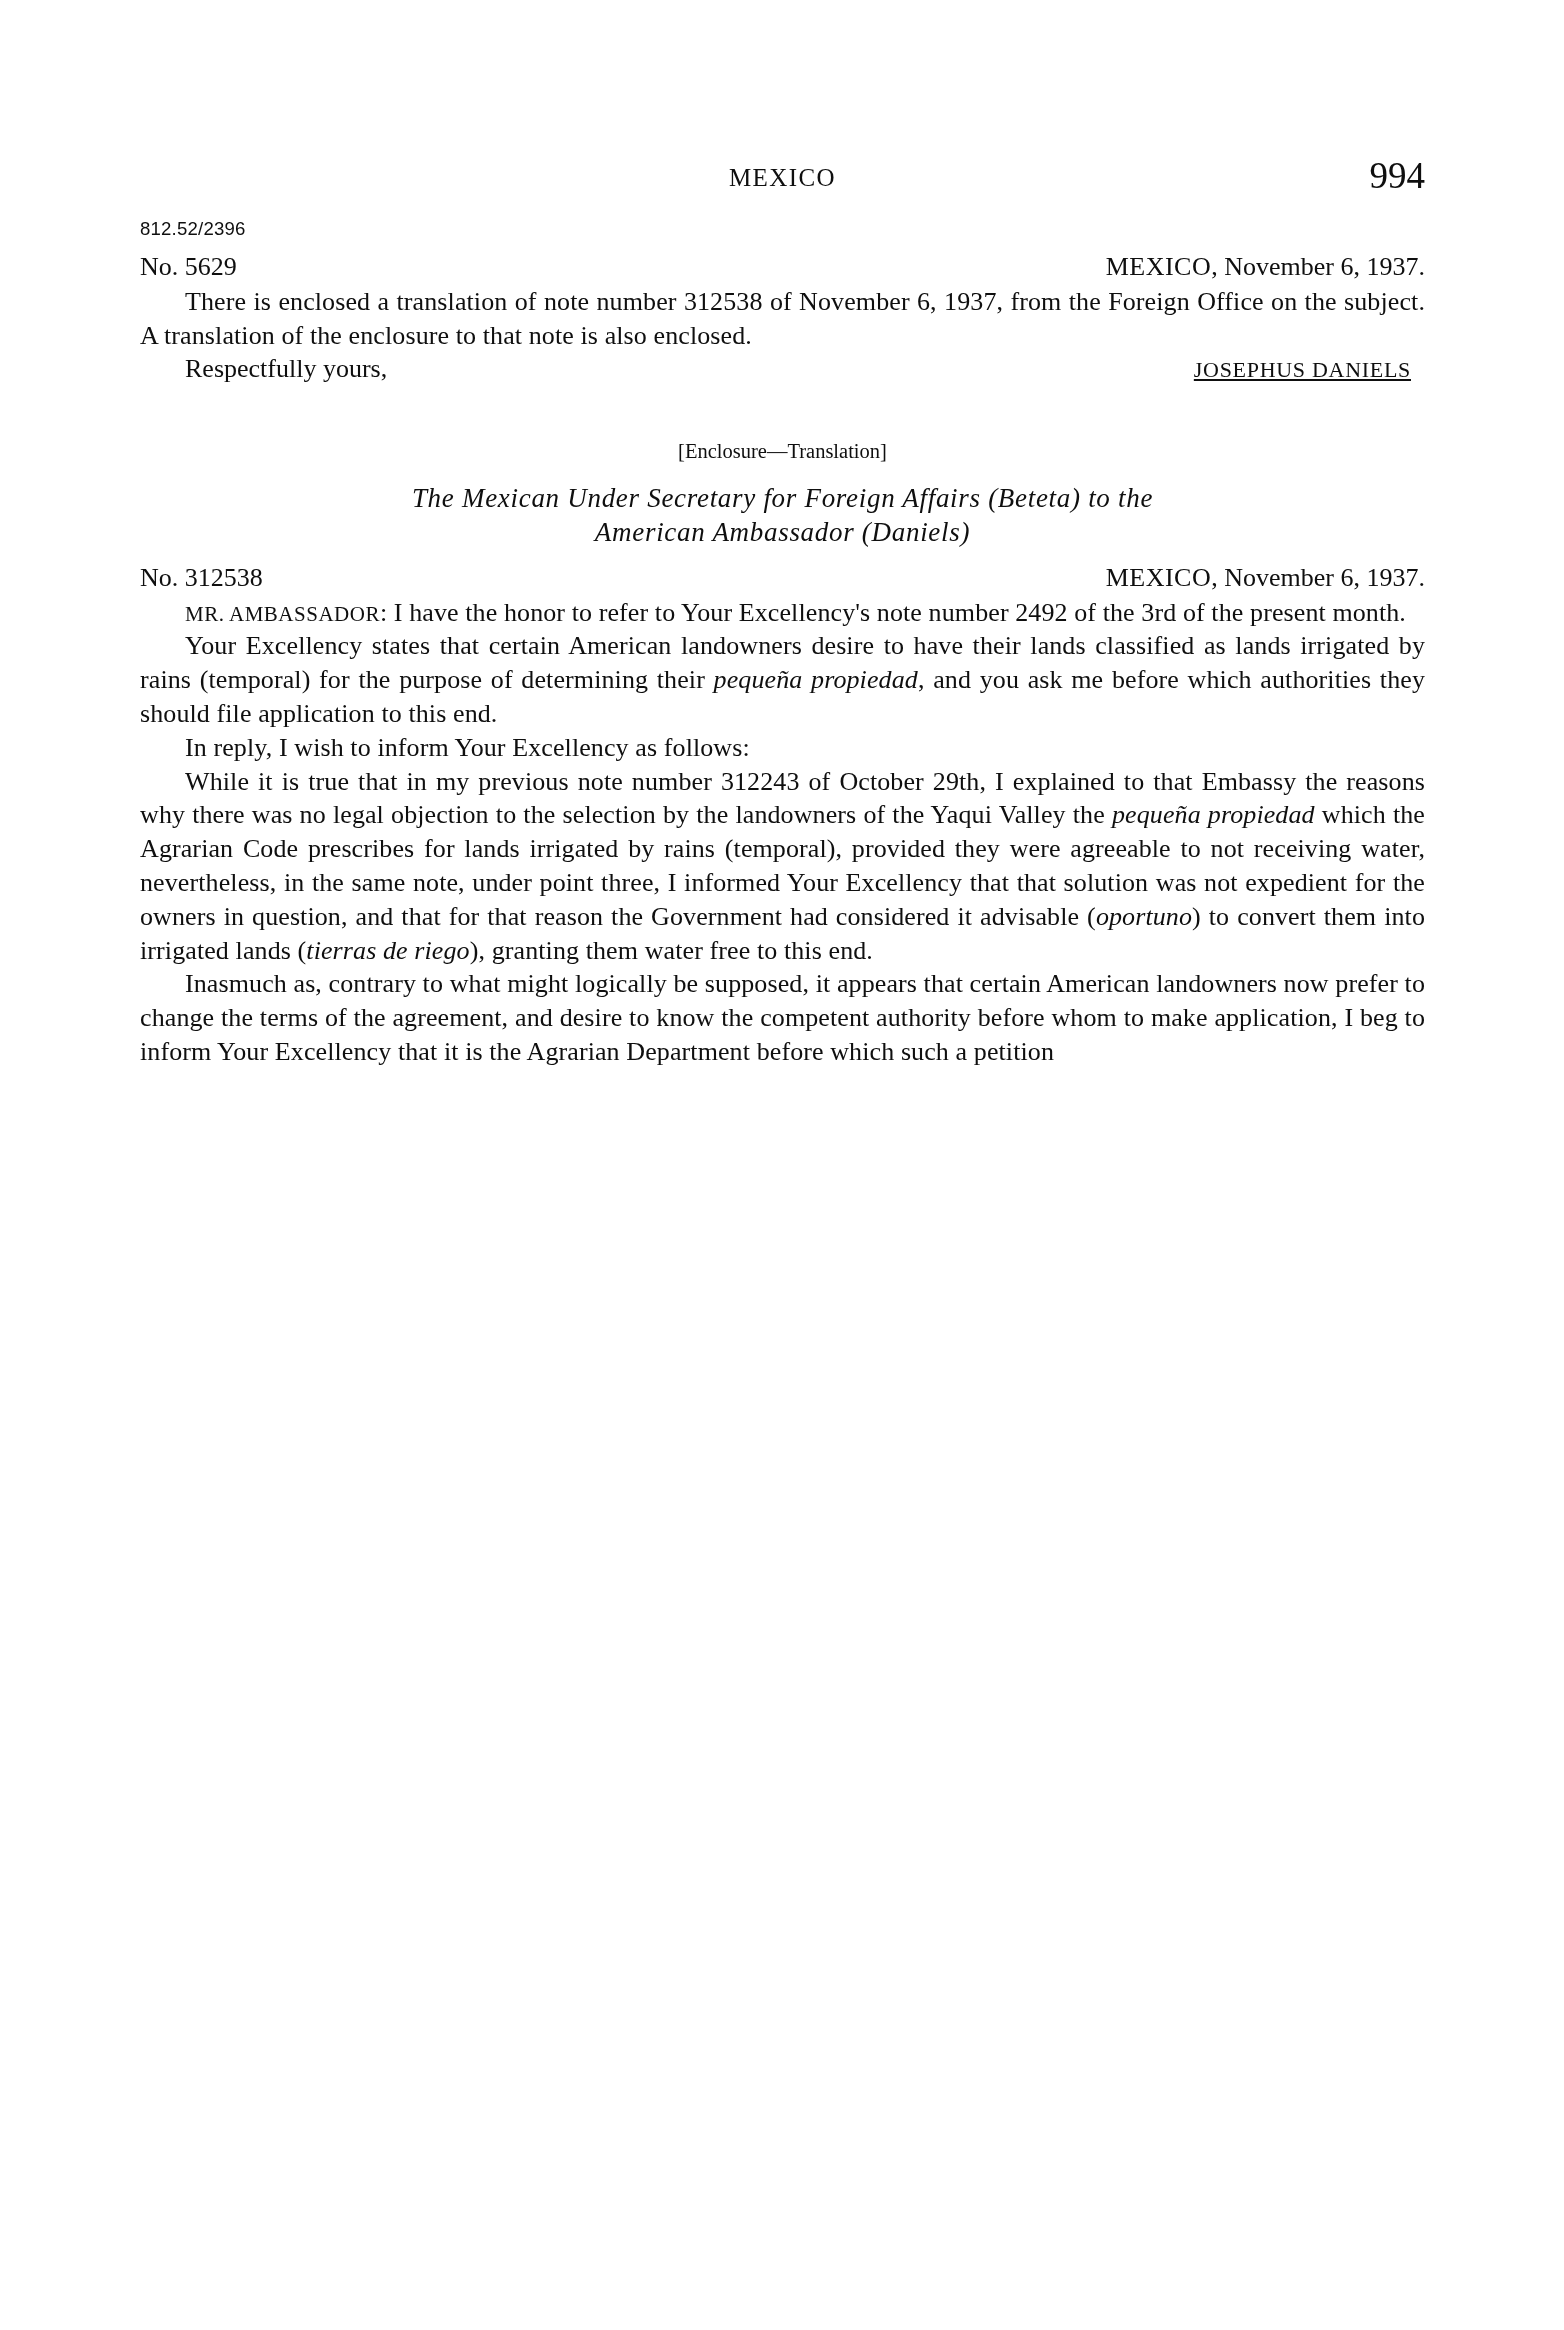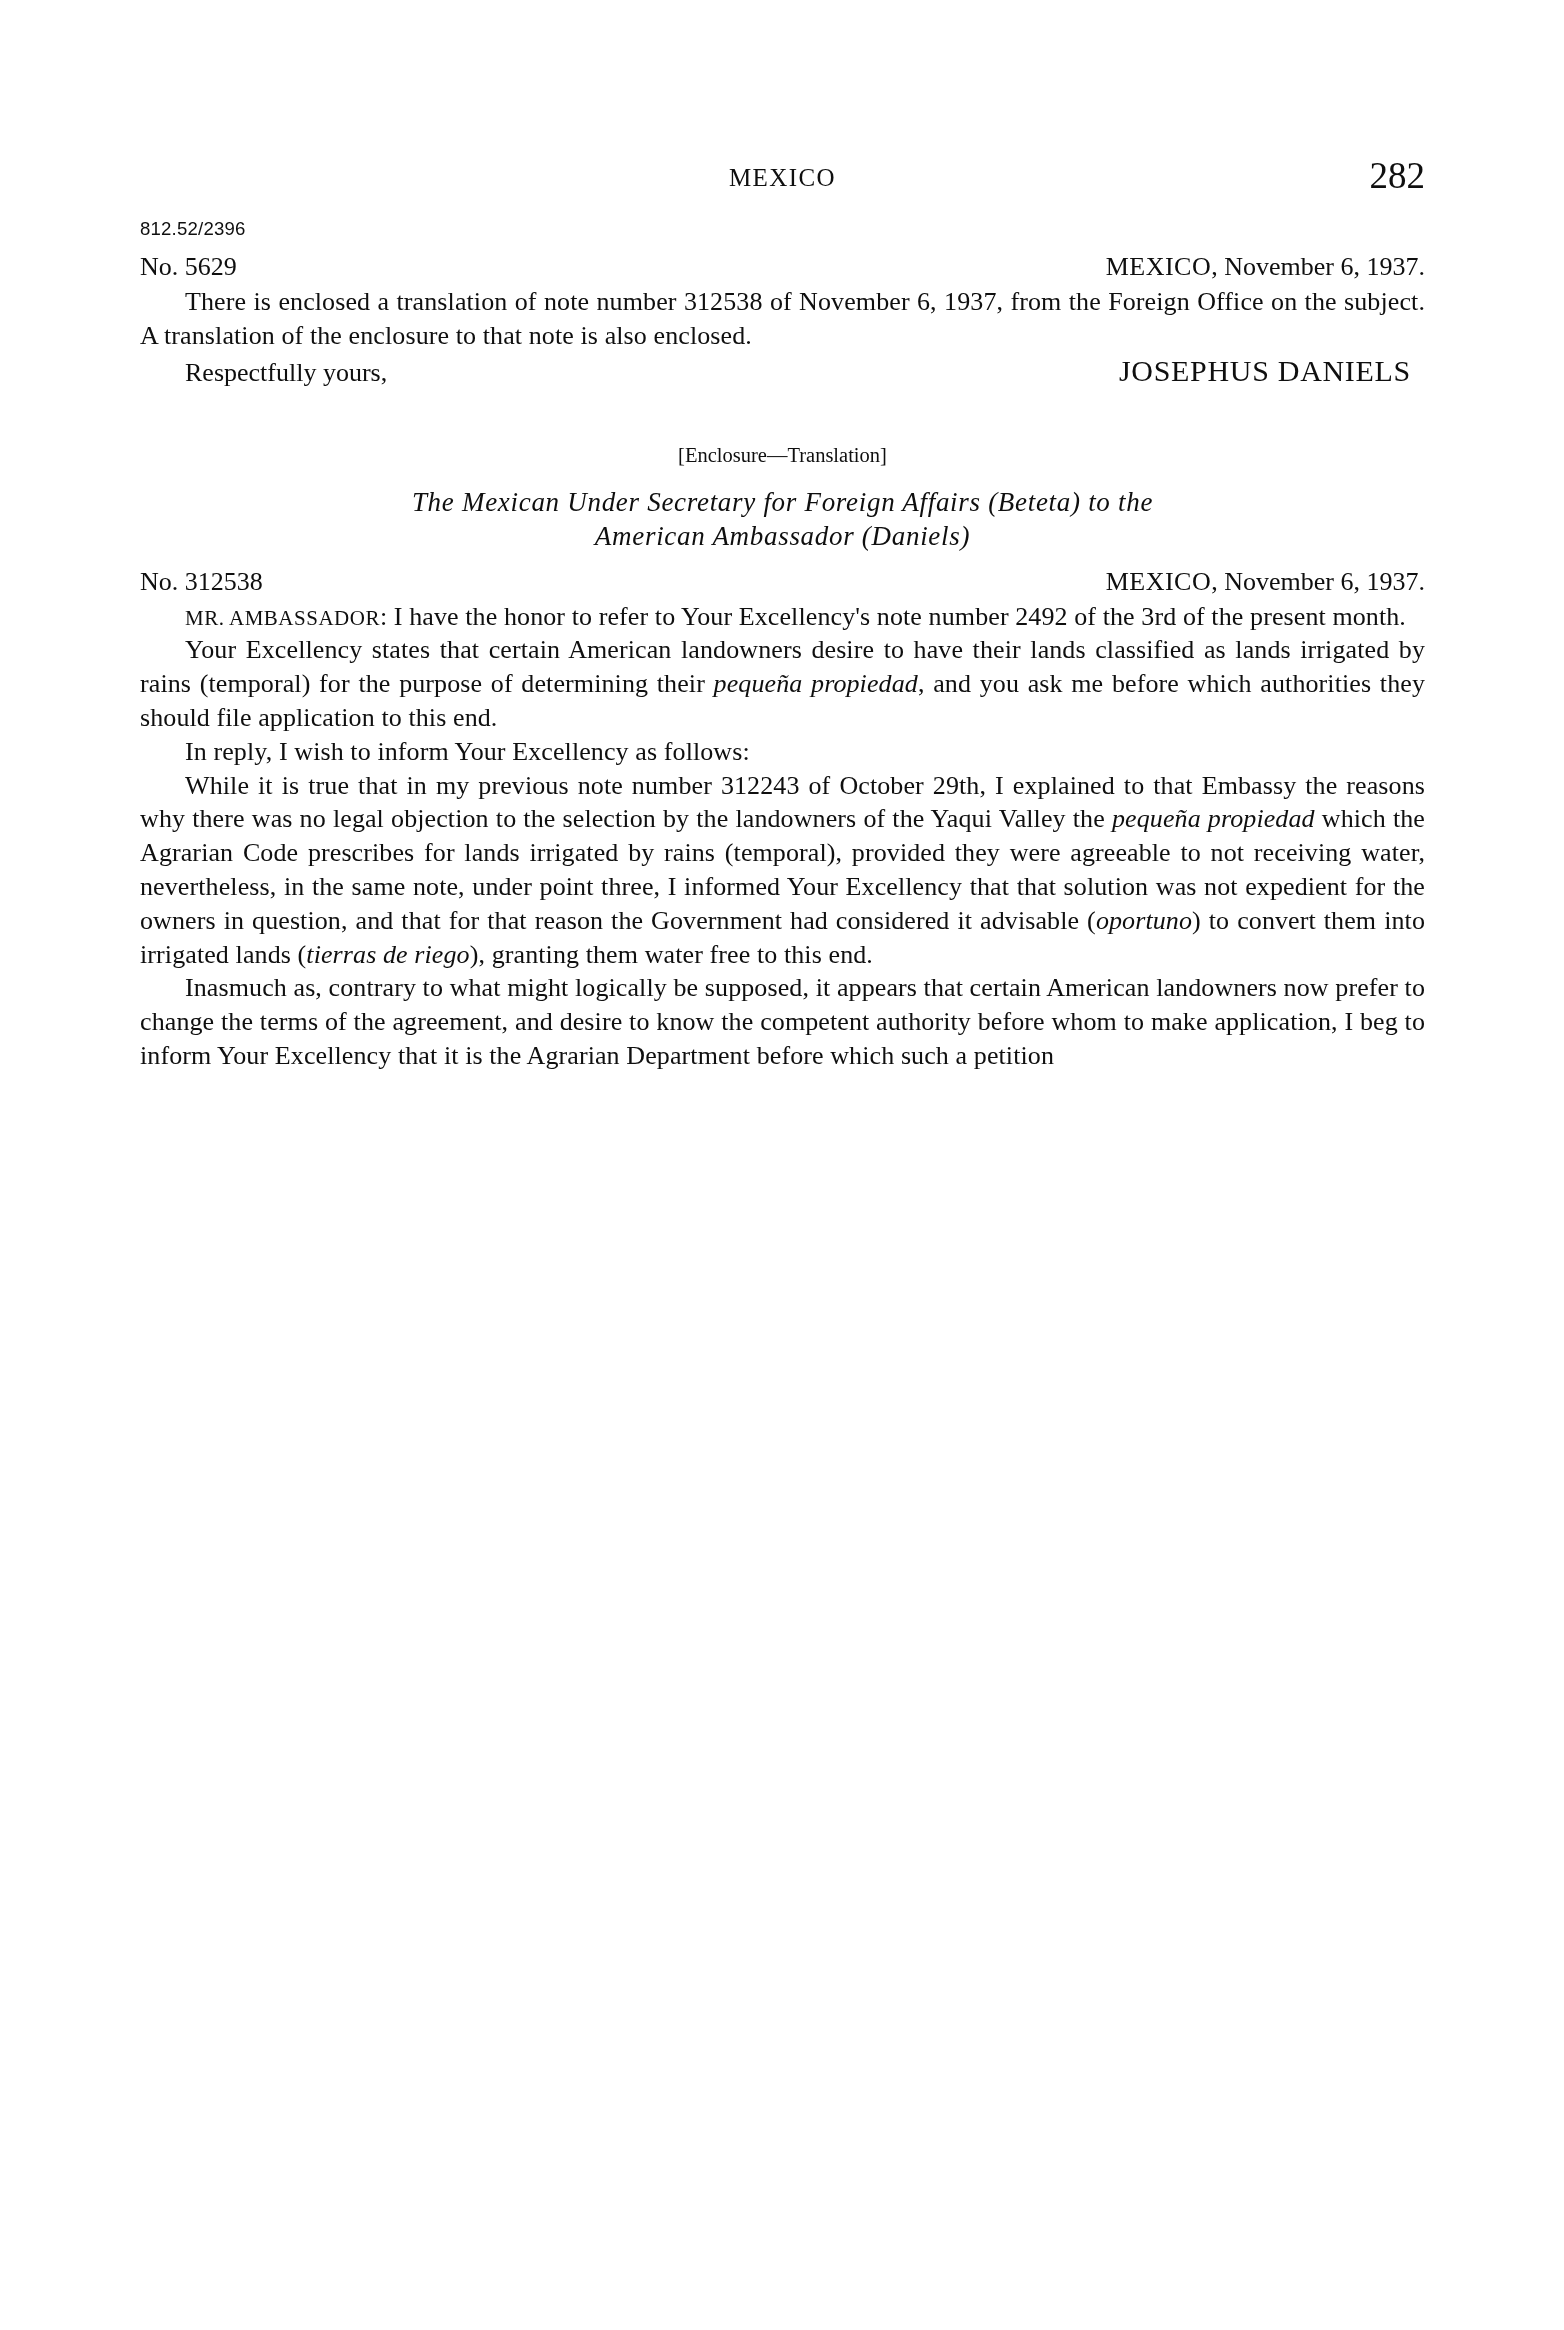--- a/index.html
+++ b/index.html
@@ -98,40 +98,41 @@
     display: flex;
     justify-content: space-between;
     align-items: baseline;
     font-size: 26px;
     margin-top: 0.9px;
     padding-left: 45px;
   }
   .sign-row .signature {
     font-variant: small-caps;
     text-transform: uppercase;
-    font-size: 30px;
+    font-size: 22px;
     letter-spacing: 0.7px;
     padding-right: 14px;
+    text-decoration: underline;
   }
   .enclosure-label {
     text-align: center;
     font-size: 20.5px;
     margin: 56px 0 19.6px 0;
     font-family: "Liberation Serif", serif;
   }
   i, .ital { }
 </style>
 </head>
 <body>
 
 <div class="page">
 
   <div class="running-head">
     <div class="head-title">MEXICO</div>
-    <div class="folio">282</div>
+    <div class="folio">994</div>
   </div>
 
   <div class="file-number">812.52/2396</div>
 
 
   <div class="dateline">
     <span class="left">No. 5629</span>
     <span class="right"><span class="sc sc-big">Mexico</span><span>, November 6, 1937.</span></span>
   </div>
 

